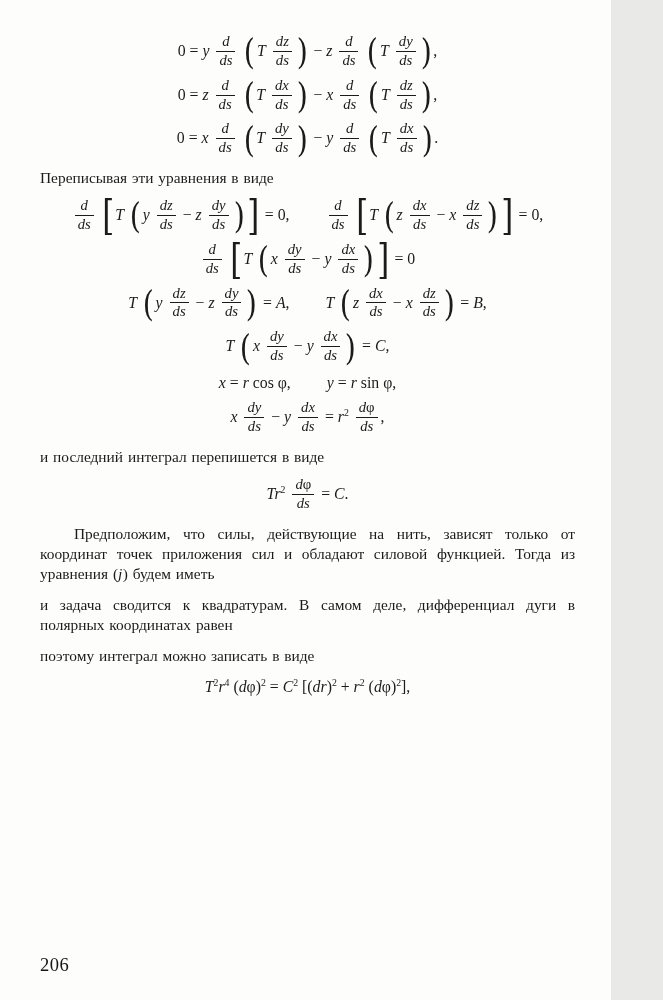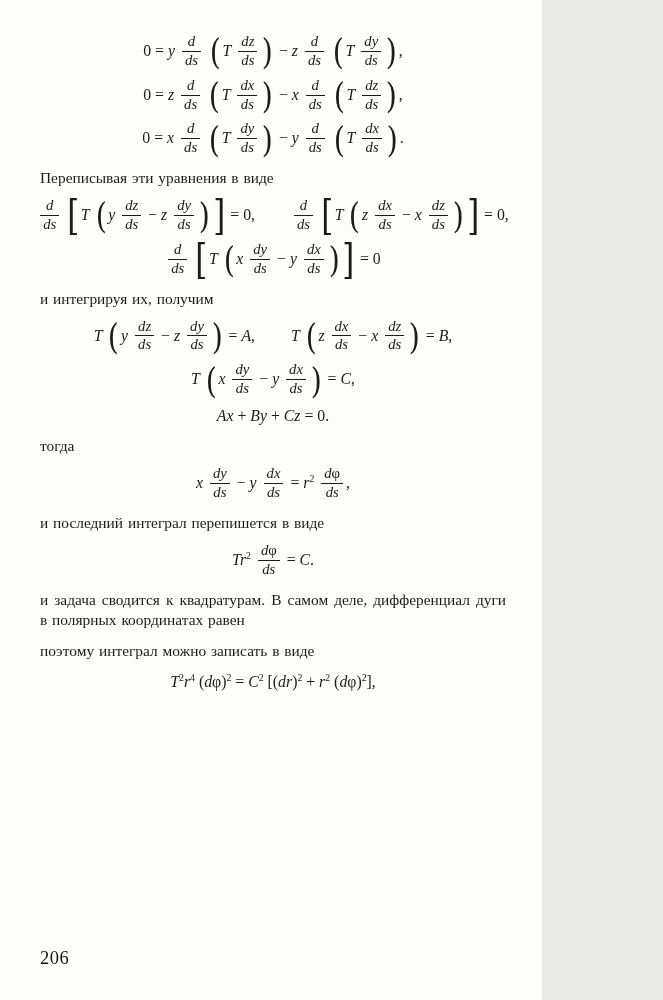--- a/index.html
+++ b/index.html
@@ -1,19 +1,19 @@
 <!DOCTYPE html>
 <html><head>
 <meta charset="utf-8">
 <style>
   * { margin:0; padding:0; box-sizing:border-box; }
   html,body { width:663px; height:1000px; }
   body { background:#e9e9e7; font-family:"Liberation Serif","DejaVu Serif",serif; }
   .page{
-    width:542px; height:1000px; position:relative; overflow:hidden;
+    width:611px; height:1000px; position:relative; overflow:hidden;
     background:#fdfdfc; color:#1b1b1b;
     padding:26px 36px 0 40px;
   }
   p.body{
     font-size:15.4px; line-height:1.3; text-align:justify;
     color:#1b1b1b; word-spacing:1px; margin:11px 0;
   }
   p.body i{ letter-spacing:.3px; }
   .indent{ text-indent:34px; }
   .gap-top{ margin-top:12px; }
@@ -38,21 +38,21 @@
     font-family:"DejaVu Serif",serif;
   }
   .bigd.paren{ font-size:2.05em; transform:scaleY(1.12) scaleX(.88); }
   .bigd.brack{ font-size:2.05em; transform:scaleY(1.24) scaleX(.95); }
 
   sup{ font-size:.62em; }
   .rm{ font-style:normal; }
   i{ font-style:italic; }
 
   .pageno{
-    position:absolute; left:40px; bottom:31px;
+    position:absolute; left:40px; bottom:24px;
     font-size:18.5px; letter-spacing:.5px; color:#161616;text-align:center;
   }
 </style>
 </head>
 <body>
 
 <div class="page">
 
   <div class="eqrow">
     <span class="eq">0 = <i>y</i> <span class="frac"><span class="num"><i>d</i></span><span class="den"><i>ds</i></span></span> <span class="bigd paren">(</span><i>T</i> <span class="frac"><span class="num"><i>dz</i></span><span class="den"><i>ds</i></span></span><span class="bigd paren">)</span> − <i>z</i> <span class="frac"><span class="num"><i>d</i></span><span class="den"><i>ds</i></span></span> <span class="bigd paren">(</span><i>T</i> <span class="frac"><span class="num"><i>dy</i></span><span class="den"><i>ds</i></span></span><span class="bigd paren">)</span>,</span>
@@ -67,50 +67,50 @@
   <p class="body">Переписывая эти уравнения в виде</p>
 
   <div class="eqrow">
     <span class="eq"><span class="frac"><span class="num"><i>d</i></span><span class="den"><i>ds</i></span></span> <span class="bigd brack">[</span><i>T</i> <span class="bigd paren">(</span><i>y</i> <span class="frac"><span class="num"><i>dz</i></span><span class="den"><i>ds</i></span></span> − <i>z</i> <span class="frac"><span class="num"><i>dy</i></span><span class="den"><i>ds</i></span></span><span class="bigd paren">)</span><span class="bigd brack">]</span> = 0,</span>
     <span class="eq"><span class="frac"><span class="num"><i>d</i></span><span class="den"><i>ds</i></span></span> <span class="bigd brack">[</span><i>T</i> <span class="bigd paren">(</span><i>z</i> <span class="frac"><span class="num"><i>dx</i></span><span class="den"><i>ds</i></span></span> − <i>x</i> <span class="frac"><span class="num"><i>dz</i></span><span class="den"><i>ds</i></span></span><span class="bigd paren">)</span><span class="bigd brack">]</span> = 0,</span>
   </div>
   <div class="eqrow">
     <span class="eq"><span class="frac"><span class="num"><i>d</i></span><span class="den"><i>ds</i></span></span> <span class="bigd brack">[</span><i>T</i> <span class="bigd paren">(</span><i>x</i> <span class="frac"><span class="num"><i>dy</i></span><span class="den"><i>ds</i></span></span> − <i>y</i> <span class="frac"><span class="num"><i>dx</i></span><span class="den"><i>ds</i></span></span><span class="bigd paren">)</span><span class="bigd brack">]</span> = 0</span>
   </div>
 
-  <p class="body">и интегрируя их, получим</p>
 
   <div class="eqrow">
     <span class="eq"><i>T</i> <span class="bigd paren">(</span><i>y</i> <span class="frac"><span class="num"><i>dz</i></span><span class="den"><i>ds</i></span></span> − <i>z</i> <span class="frac"><span class="num"><i>dy</i></span><span class="den"><i>ds</i></span></span><span class="bigd paren">)</span> = <i>A</i>,</span>
     <span class="eq"><i>T</i> <span class="bigd paren">(</span><i>z</i> <span class="frac"><span class="num"><i>dx</i></span><span class="den"><i>ds</i></span></span> − <i>x</i> <span class="frac"><span class="num"><i>dz</i></span><span class="den"><i>ds</i></span></span><span class="bigd paren">)</span> = <i>B</i>,</span>
   </div>
   <div class="eqrow">
     <span class="eq"><i>T</i> <span class="bigd paren">(</span><i>x</i> <span class="frac"><span class="num"><i>dy</i></span><span class="den"><i>ds</i></span></span> − <i>y</i> <span class="frac"><span class="num"><i>dx</i></span><span class="den"><i>ds</i></span></span><span class="bigd paren">)</span> = <i>C</i>,</span>
   </div>
 
 
-  <div class="eqrow">
-    <span class="eq"><i>Ax</i> + <i>By</i> + <i>Cz</i> = 0.</span>
-  </div>
 
 
 
+  <div class="eqrow">
+    <span class="eq"><i>x</i> = <i>r</i> <span class="rm">cos</span> φ,</span>
+    <span class="eq"><i>y</i> = <i>r</i> <span class="rm">sin</span> φ,</span>
+  </div>
 
-  <p class="body">тогда</p>
 
   <div class="eqrow">
     <span class="eq"><i>x</i> <span class="frac"><span class="num"><i>dy</i></span><span class="den"><i>ds</i></span></span> − <i>y</i> <span class="frac"><span class="num"><i>dx</i></span><span class="den"><i>ds</i></span></span> = <i>r</i><sup>2</sup> <span class="frac"><span class="num"><i>d</i>φ</span><span class="den"><i>ds</i></span></span>,</span>
   </div>
 
   <p class="body">и последний интеграл перепишется в виде</p>
 
   <div class="eqrow">
     <span class="eq"><i>Tr</i><sup>2</sup> <span class="frac"><span class="num"><i>d</i>φ</span><span class="den"><i>ds</i></span></span> = <i>C</i>.</span>
   </div>
 
+  <p class="body indent gap-top">Предположим, что силы, действующие на нить, зависят только от координат точек приложения сил и обладают силовой функцией. Тогда из уравнения (<i>j</i>) будем иметь</p>
 
 
   <p class="body">и задача сводится к квадратурам. В самом деле, дифференциал дуги в полярных координатах равен</p>
 
 
   <p class="body">поэтому интеграл можно записать в виде</p>
 
   <div class="eqrow">
     <span class="eq"><i>T</i><sup>2</sup><i>r</i><sup>4</sup> (<i>d</i>φ)<sup>2</sup> = <i>C</i><sup>2</sup> [(<i>dr</i>)<sup>2</sup> + <i>r</i><sup>2</sup> (<i>d</i>φ)<sup>2</sup>],</span>
   </div>

